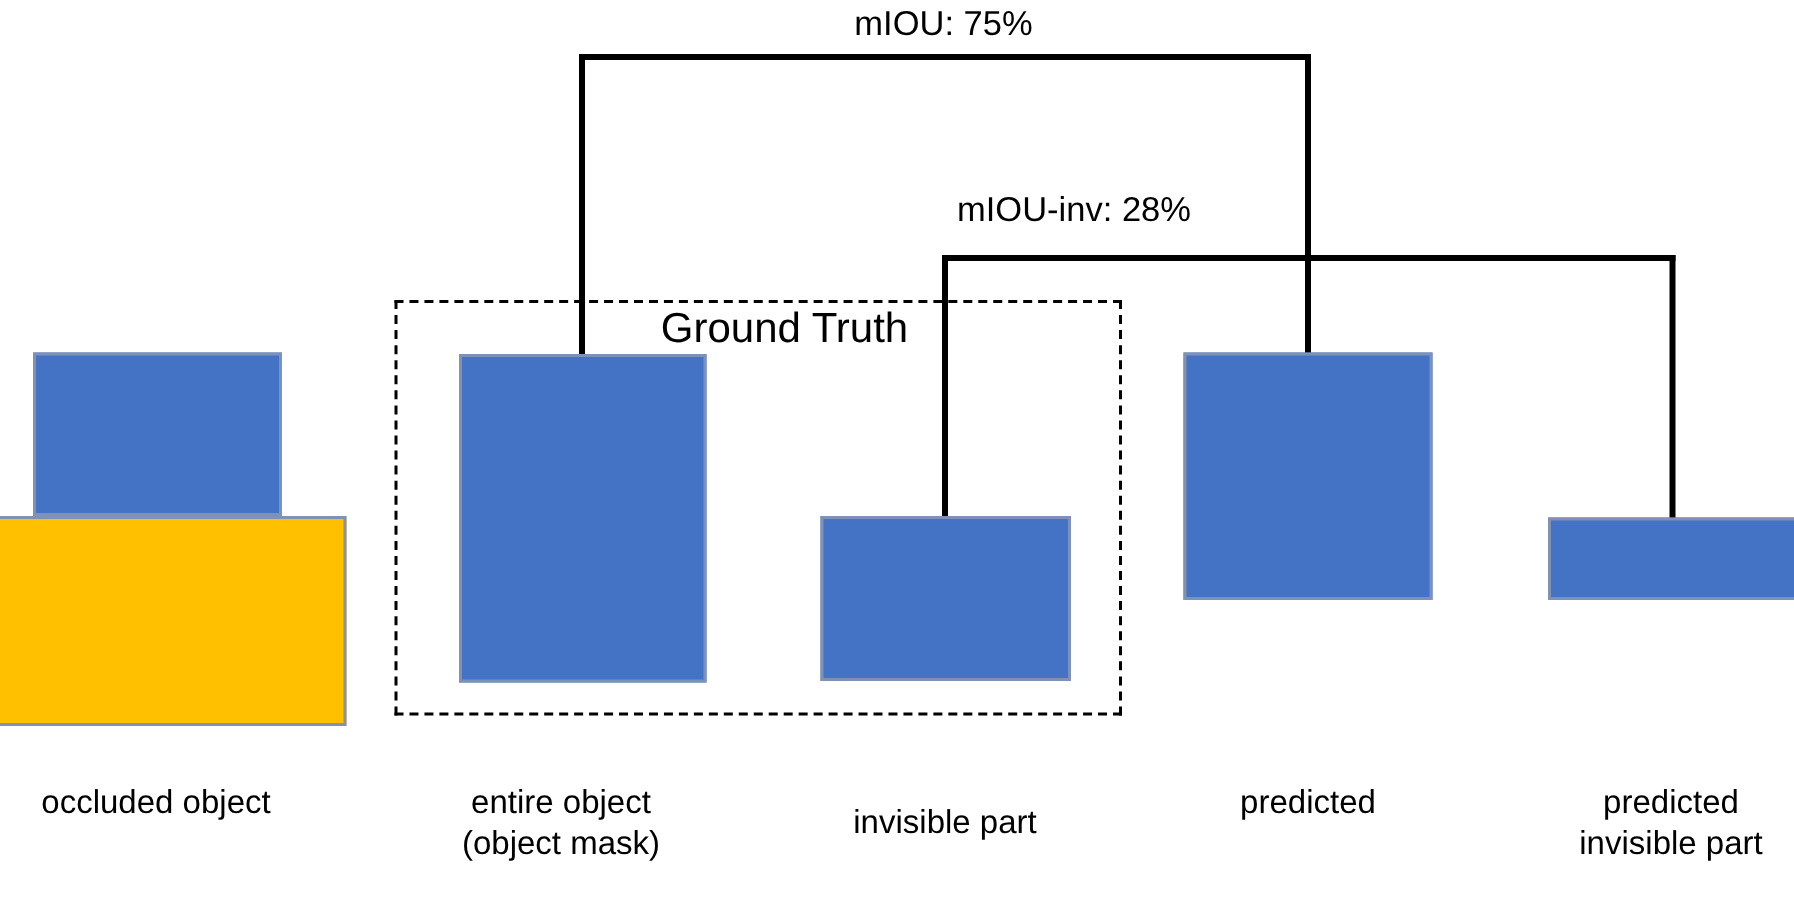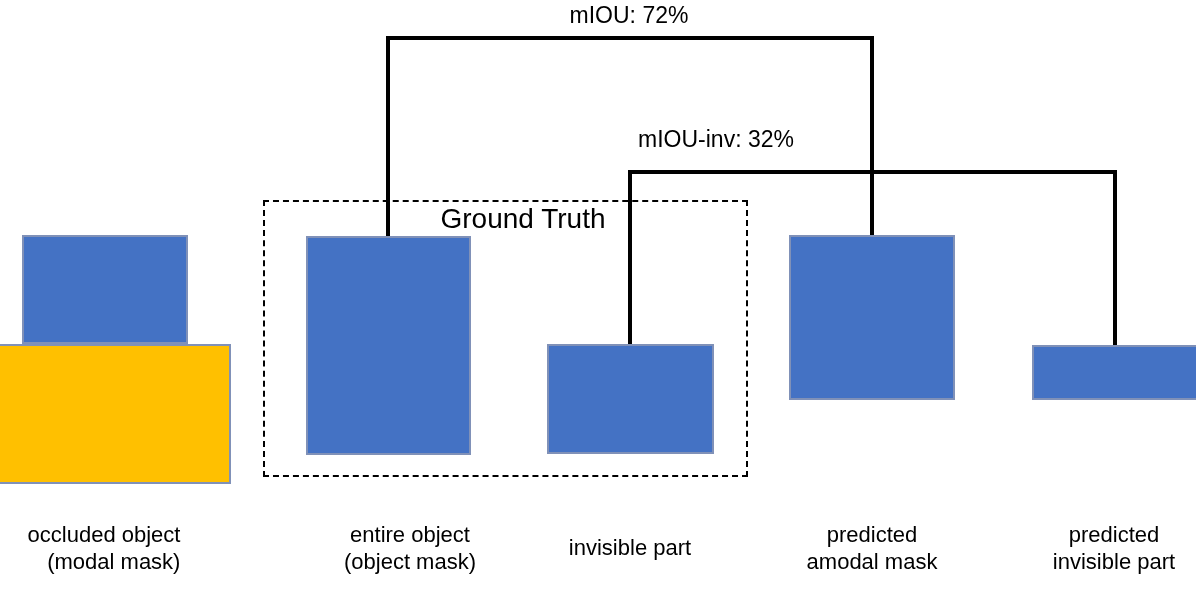--- a/index.html
+++ b/index.html
@@ -63,58 +63,56 @@
   }
 </style>
 </head>
 <body>
 
 <div class="canvas">
 
   <div class="line h" style="left: 386px; top: 36px; width: 488px; background-color: rgb(0, 0, 0);"></div>
   <div class="line v" style="left: 386px; top: 36px; height: 202px; background-color: rgb(0, 0, 0);"></div>
   <div class="line v" style="left: 870px; top: 36px; height: 201px; background-color: rgb(0, 0, 0);"></div>
-  <div class="metric-label" style="left:629px; top:2px;">mIOU: 72%</div>
+  <div class="metric-label" style="left:629px; top:2px;">mIOU: 75%</div>
 
   <div class="line h" style="left: 628px; top: 170px; width: 489px; background-color: rgb(0, 0, 0);"></div>
   <div class="line v" style="left: 628px; top: 170px; height: 176px; background-color: rgb(0, 0, 0);"></div>
   <div class="line v" style="left: 1113px; top: 170px; height: 177px; background-color: rgb(0, 0, 0);"></div>
-  <div class="metric-label" style="left:716px; top:126px;">mIOU-inv: 32%</div>
+  <div class="metric-label" style="left:716px; top:126px;">mIOU-inv: 28%</div>
 
   <div class="mask" style="left: 22px; top: 235px; width: 166px; height: 109px; background-color: rgb(68, 114, 196);"></div>
   <div class="mask" style="left: -2px; top: 344px; width: 233px; height: 140px; background-color: rgb(255, 192, 0);"></div>
 
   <div class="gt-box"></div>
   <div class="gt-label">Ground Truth</div>
 
   <div class="mask" style="left: 306px; top: 236px; width: 165px; height: 219px; background-color: rgb(68, 114, 196);"></div>
 
   <div class="mask" style="left: 547px; top: 344px; width: 167px; height: 110px; background-color: rgb(68, 114, 196);"></div>
 
   <div class="mask" style="left: 789px; top: 235px; width: 166px; height: 165px; background-color: rgb(68, 114, 196);"></div>
 
   <div class="mask" style="left: 1032px; top: 345px; width: 168px; height: 55px; background-color: rgb(68, 114, 196);"></div>
 
-  <div class="caption" style="left:104px; top:521px;text-align:right;">
+  <div class="caption" style="left:104px; top:521px;">
     <div>occluded object</div>
-    <div>(modal mask)</div>
   </div>
 
-  <div class="caption" style="left:410px; top:521px;">
+  <div class="caption" style="left:374px; top:521px;">
     <div>entire object</div>
     <div>(object mask)</div>
   </div>
 
   <div class="caption" style="left:630px; top:534px;">
     <div>invisible part</div>
   </div>
 
   <div class="caption" style="left:872px; top:521px;">
     <div>predicted</div>
-    <div>amodal mask</div>
   </div>
 
   <div class="caption" style="left:1114px; top:521px;">
     <div>predicted</div>
     <div>invisible part</div>
   </div>
 
 </div>
 
 </body></html>

